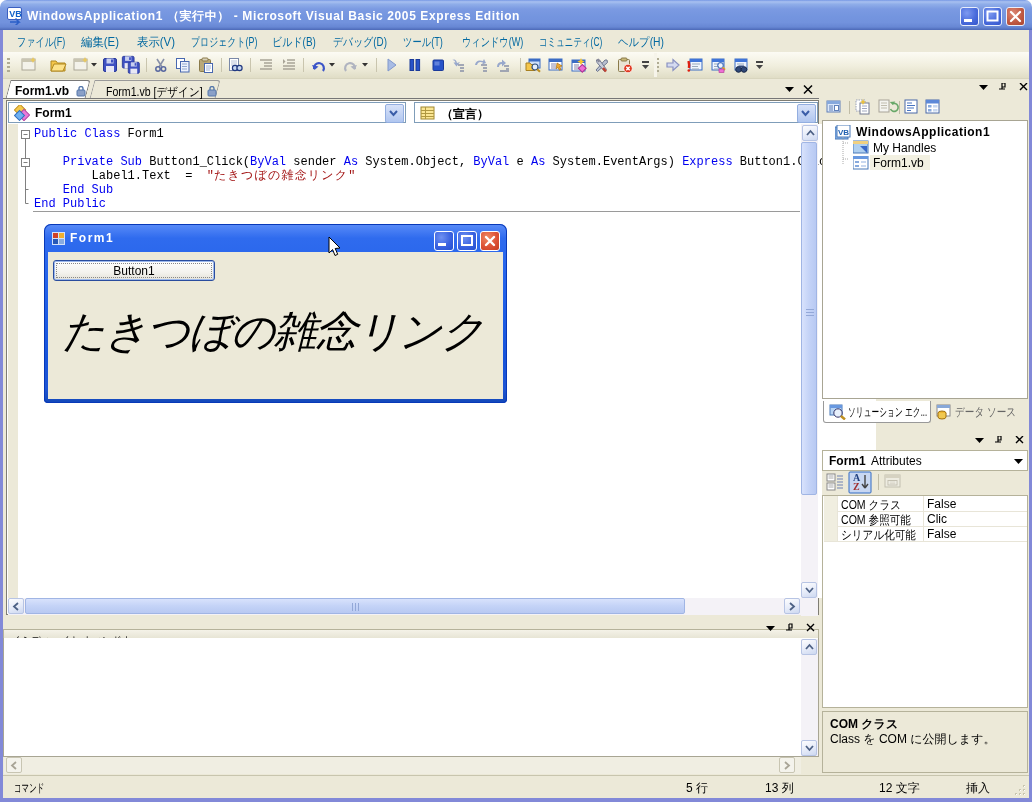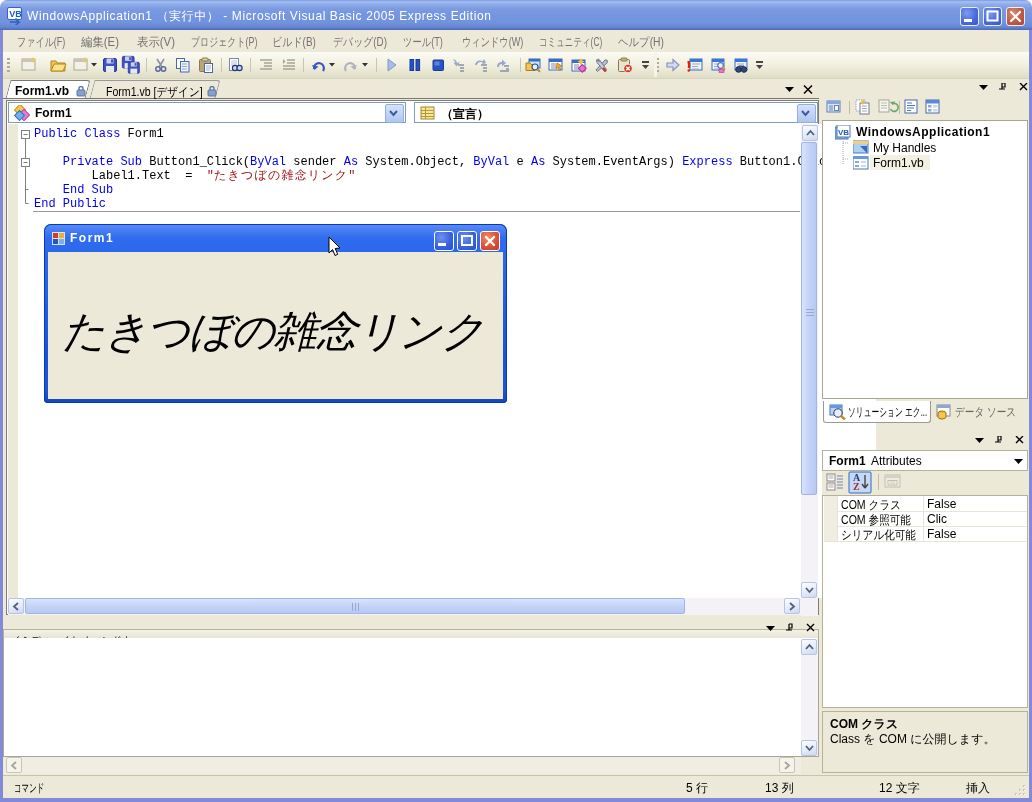--- a/index.html
+++ b/index.html
@@ -4,29 +4,29 @@
 <style>
 html,body{margin:0;padding:0;width:1032px;height:802px;overflow:hidden;}
 body{font-family:"Liberation Sans",sans-serif;background:#fff;position:relative;}
 .abs{position:absolute;}
 .t{position:absolute;white-space:nowrap;}
 
 #appbg{left:3px;top:30px;width:1026px;height:767px;background:#ece9d8;}
 #titlebar{left:0;top:0;width:1032px;height:30px;
  background:linear-gradient(180deg,#7697e4 0%,#a8c0f0 6%,#8fade9 14%,#7b9ae2 30%,#7495df 55%,#7292dd 75%,#6787d4 90%,#5472c0 97%,#4d6ab8 100%);
  border-radius:7px 7px 0 0;}
-#titlebar .ttext{position:absolute;left:27px;top:8px;color:#fff;font-weight:normal;font-size:12px;letter-spacing:0.6px;white-space:nowrap;}
+#titlebar .ttext{position:absolute;left:27px;top:8px;color:#fff;font-weight:bold;font-size:12px;letter-spacing:0.6px;white-space:nowrap;}
 .capbtn{position:absolute;top:7px;width:19px;height:19px;border-radius:3px;border:1px solid #e8eefc;box-sizing:border-box;}
 .capmin{left:960px;}.capmax{left:983px;}.capmin,.capmax{background:radial-gradient(circle at 35% 30%,#7e9af0 0%,#4a6cdc 55%,#3355cc 100%);}
 .capclose{left:1006px;background:radial-gradient(circle at 35% 30%,#dd8876 0%,#c05a44 55%,#aa4530 100%);}
 #borderL{left:0;top:30px;width:3px;height:772px;background:#8289d8;}
 #borderR{left:1029px;top:30px;width:3px;height:772px;background:#8289d8;}
 #borderB{left:0;top:797px;width:1032px;height:5px;background:#8289d8;}
 
-#menubar{left:3px;top:30px;width:1026px;height:22px;background:#ece9d8;font-size:12px;color:#737373;}
+#menubar{left:3px;top:30px;width:1026px;height:22px;background:#ece9d8;font-size:12px;color:#0369a1;}
 #menubar span{position:absolute;top:4px;white-space:nowrap;}
 
 #toolbar{left:3px;top:52px;width:1026px;height:26px;background:linear-gradient(180deg,#fcfbf4 0%,#f0eedd 55%,#e0ddc6 100%);border-bottom:1px solid #d8d5be;}
 .grip{position:absolute;top:6px;width:3px;height:14px;background:repeating-linear-gradient(180deg,#b0ac94 0 2px,transparent 2px 4px);}
 
 .tab{position:absolute;height:19px;box-sizing:border-box;}
 #tab1{left:8px;top:80px;width:80px;background:#fff;border:1px solid #777;border-bottom:none;border-radius:0 3px 0 0;transform:skewX(-15deg);}
 #tab2{left:92px;top:80px;width:126px;background:#ece9d8;border:1px solid #999;border-bottom:none;border-radius:0 3px 0 0;transform:skewX(-15deg);}
 #tabline{left:3px;top:98px;width:816px;height:1px;background:#777;}
 .locksvg{position:absolute;top:3px;}
@@ -414,20 +414,24 @@
   <div class="f1btn f1mm" style="left:390px"><svg width="18" height="18">
         <rect x="3" y="11" width="8" height="3" fill="#fff"></rect>
       </svg></div>
   <div class="f1btn f1mm" style="left:413px"><svg width="18" height="18">
         <rect x="4" y="4" width="10" height="9" fill="none" stroke="#fff" stroke-width="2"></rect>
       </svg></div>
   <div class="f1btn f1close" style="left:436px"><svg width="18" height="18">
         <path d="M5 5 L13 13 M13 5 L5 13" stroke="#fff" stroke-width="2.4" stroke-linecap="round"></path>
       </svg></div>
   <div id="f1client">
+    <div id="btn1">
+        <div class="focus"></div>
+        <div class="lbl">Button1</div>
+      </div>
     <div id="biglabel">たきつぼの雑念リンク</div>
   </div>
 </div>
 <svg class="abs" style="left:328px;top:236px" width="16" height="24">
     <path d="M1 1 L1 17 L4.6 13.6 L7 19.5 L9.7 18.3 L7.2 12.5 L12 12 Z" fill="#fff" stroke="#000" stroke-width="1"></path>
   </svg>
 
 <div class="abs paneltitle" id="immtitle">
     <span class="t" style="left:7px;top:3px;transform:scaleX(0.80);transform-origin:0 0">イミディエイト ウィンドウ</span>
   </div>

